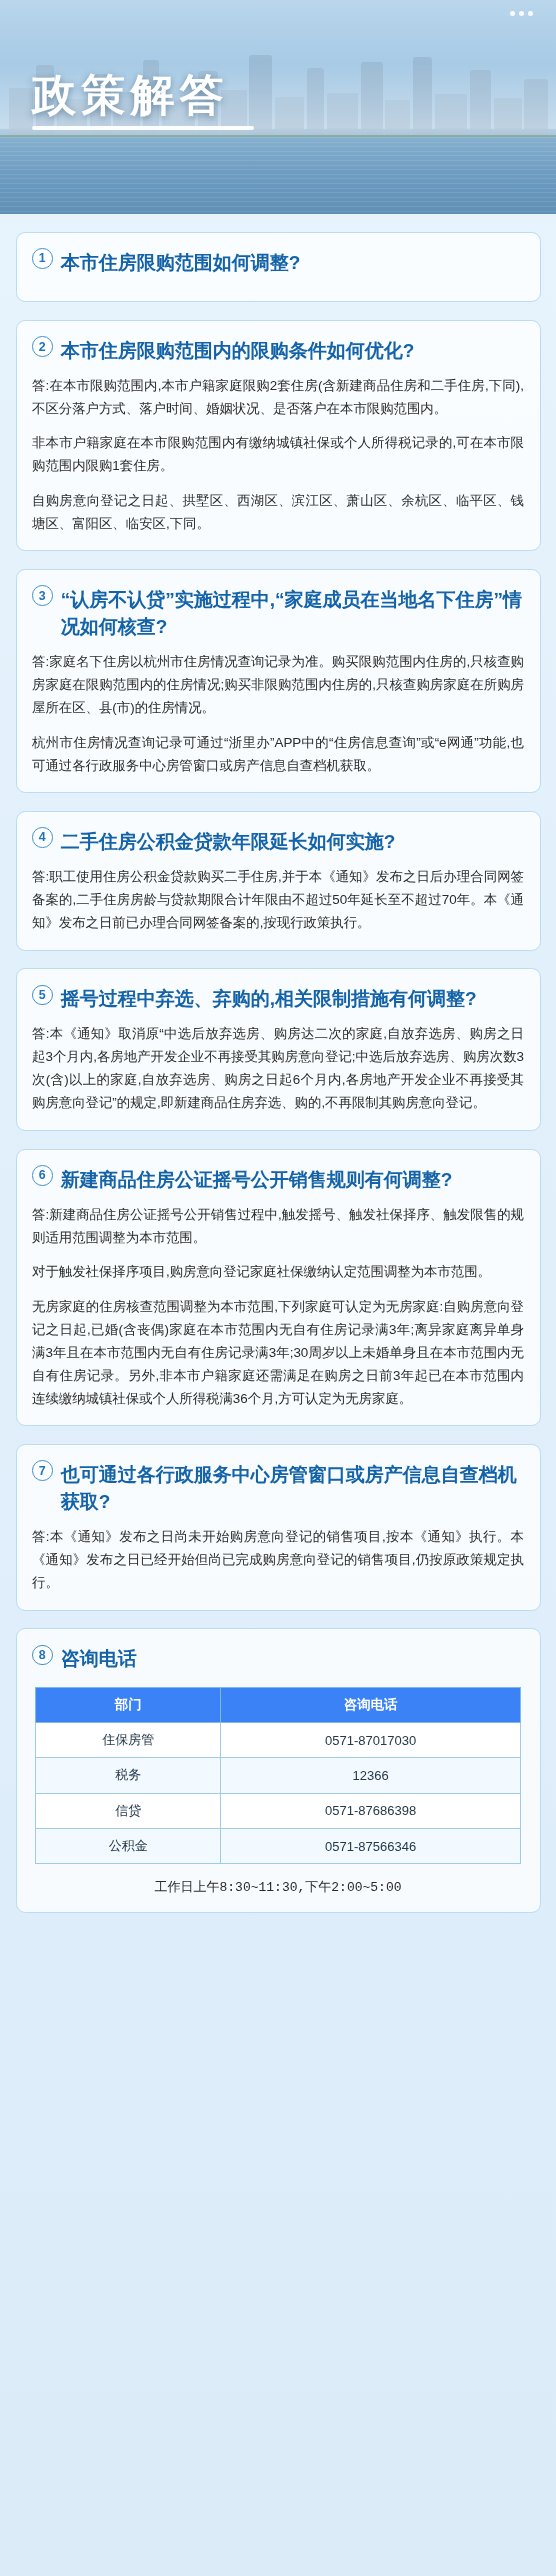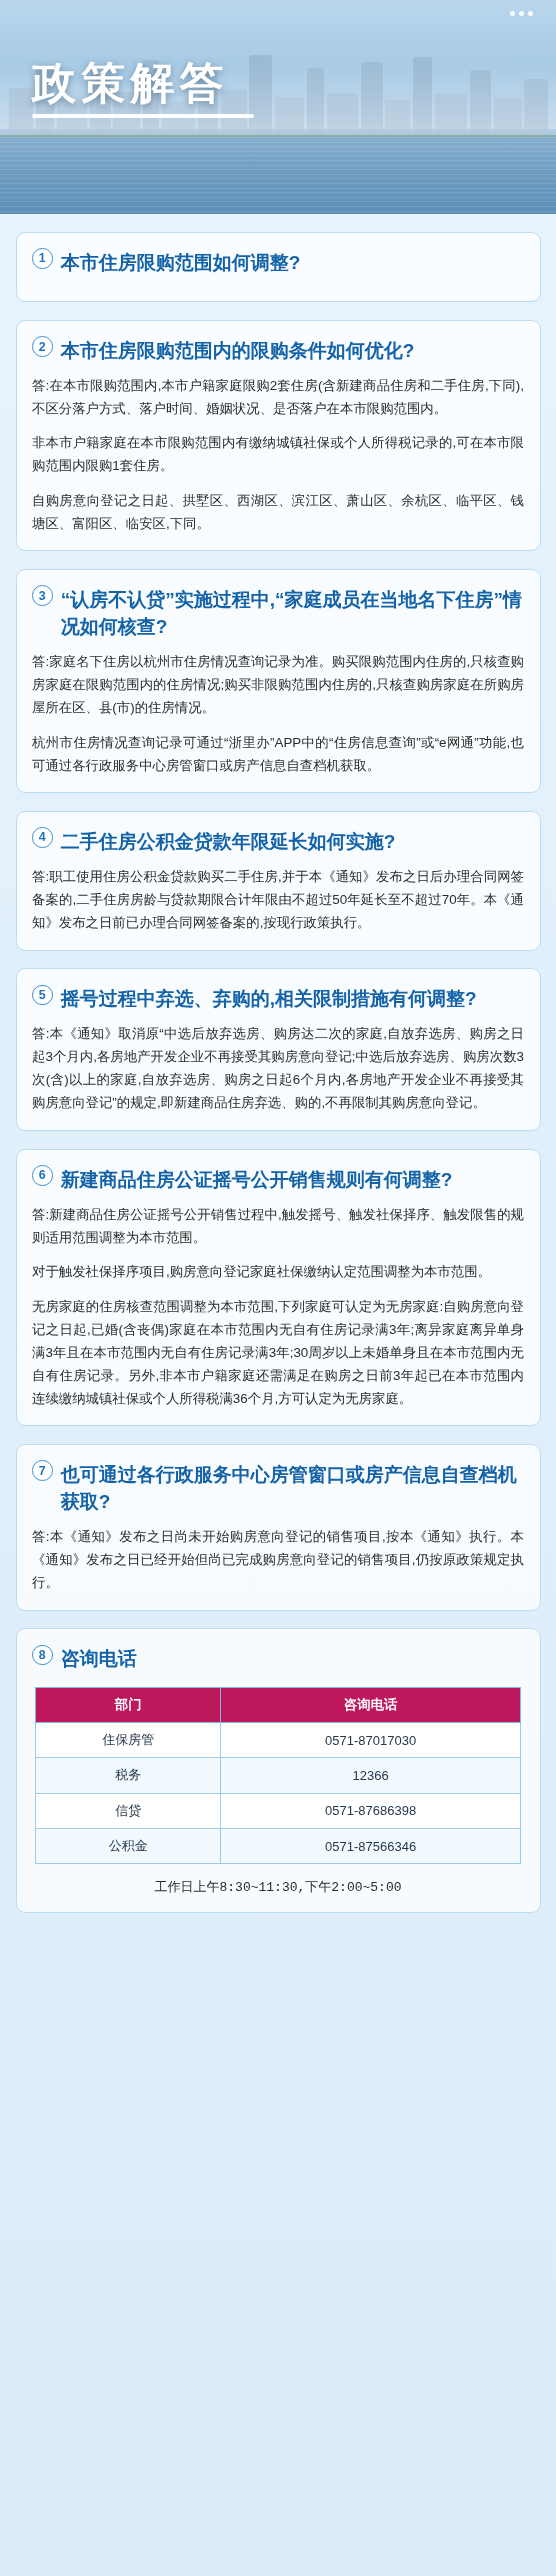--- a/index.html
+++ b/index.html
@@ -48,21 +48,21 @@
   .greenbelt{
     position:absolute; left:0; bottom:61px; width:556px; height:18.5px;
     background:linear-gradient(180deg,#6e9b7e 0%, #54815f 100%); opacity:.55;
   }
   .hero-dots {
     position:absolute; right:23px; top:11.3px;
     display:flex; gap:4.6px; z-index:5;
   }
   .hero-dots i { width:4.6px; height:4.6px; border-radius:50%; background:rgba(255,255,255,.92); display:block; }
   .hero-title-wrap{
-    position:absolute; left:32px; top:61px; z-index:6;
+    position:absolute; left:32px; top:73px; z-index:6;
   }
   .hero-title{
     font-size:44px; font-weight:bold; color:#ffffff; letter-spacing:5.2px;
     line-height:1.05;
     text-shadow:0 1.5px 7.2px rgba(20,60,90,.45);
     font-family:"Liberation Serif", serif;
   }
   .hero-underline{
     margin-top:7.2px; width:222px; height:3.6px; background:#ffffff; opacity:.95; border-radius:2.1px;
   }
@@ -104,21 +104,21 @@
   
   .phone-card .q-row { margin-bottom:13.4px; }
   .tbl-wrap { padding:0 3.1px; }
   table.phone {
     width:100%; border-collapse:collapse;
     font-size:13px;
     background:#ffffff;
     border:1px solid #7fb8e2;
   }
   table.phone th {
-    background:#be185d; color:#fff; font-weight:bold;
+    background:#3b82f6; color:#fff; font-weight:bold;
     padding:8.2px 5.2px; text-align:center; border:0.5px solid #7fb8e2;
     font-size:13.4px;
   }
   table.phone td {
     padding:8.2px 5.2px; text-align:center; border:0.5px solid #9fcbe9;
     color:#26394a;
   }
   table.phone tr:nth-child(even) td { background:#f2f9ff; }
   .hours {
     margin-top:14px; text-align:center; color:#2b2b2b; font-size:13px;font-family:Liberation Mono, monospace;

